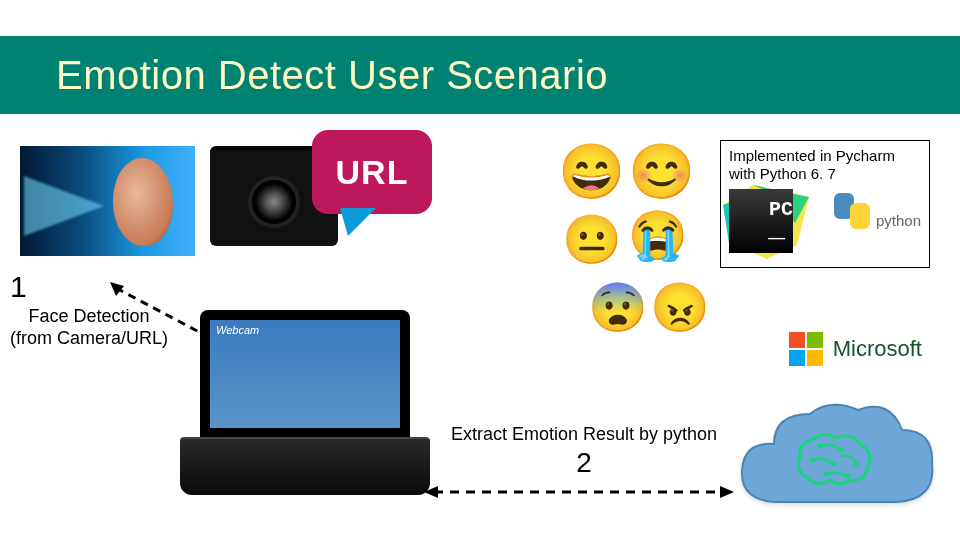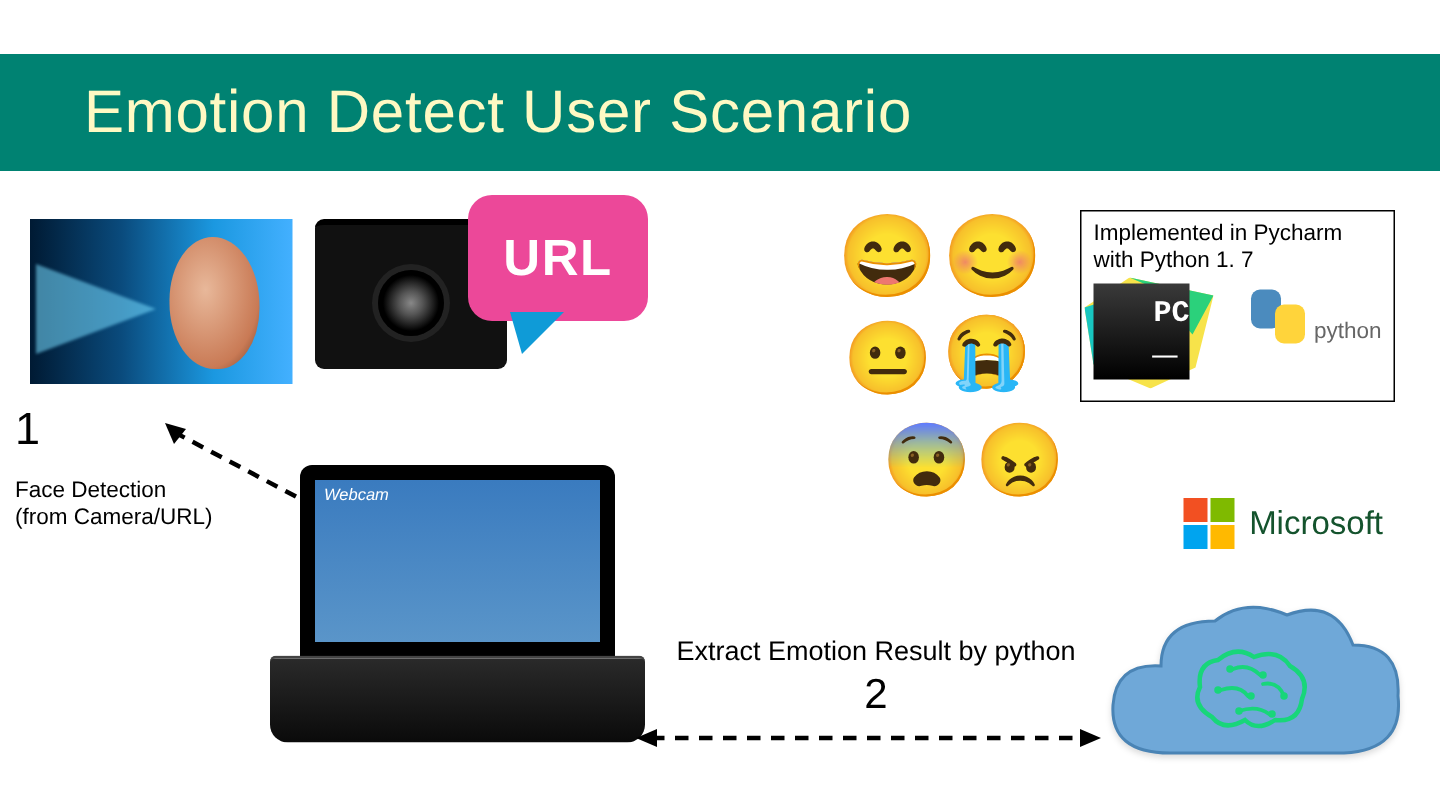--- a/index.html
+++ b/index.html
@@ -42,21 +42,21 @@
     position:absolute; left:210px; top:146px; width:128px; height:100px;
     background:#111; border-radius:6px; border-top:4px solid #000;
   }
   .webcam-lens {
     position:absolute; left:42px; top:30px; width:44px; height:44px;
     border-radius:50%; background:radial-gradient(circle,#888 0%, #555 25%, #000 60%);
     box-shadow:0 0 0 4px #222;
   }
   .url-bubble {
     position:absolute; left:312px; top:130px; width:120px; height:84px;
-    background:#ec4899; border-radius:16px;
+    background:#be185d; border-radius:16px;
     display:flex; align-items:center; justify-content:center;
   }
   .url-bubble:after{
     content:""; position:absolute; left:28px; bottom:-22px;
     border-top:28px solid #0f9bd7;
     border-left:8px solid transparent;
     border-right:28px solid transparent;
   }
   .url-text{ color:#fff; font-size:34px; font-weight:700; letter-spacing:1px;}
   .emoji { position:absolute; font-size:48px; line-height:1; }
@@ -82,22 +82,22 @@
   }
   .py-snake { width:36px; height:36px; position:relative; }
   .py-snake .blue,.py-snake .yellow{position:absolute; width:20px; height:26px; border-radius:6px;}
   .py-snake .blue{background:#4b8bbe; left:0; top:0;}
   .py-snake .yellow{background:#ffd43b; right:0; bottom:0;}
   .py-text { font-size:15px; color:#666; font-weight:400;}
   .step1-num {
     position:absolute; left:10px; top:270px; font-size:30px;
   }
   .step1-caption {
-    position:absolute; left:10px; top:318px;
-    font-size:15px; line-height:1.2;
+    position:absolute; left:10px; top:306px;
+    font-size:18px; line-height:1.2;text-align:center;
   }
   .ms-logo {
     position:absolute; right:38px; top:332px; display:flex; align-items:center; gap:10px;
   }
   .ms-squares { width:34px; height:34px; display:grid; grid-template:1fr 1fr/1fr 1fr; gap:2px;}
   .ms-squares div:nth-child(1){background:#f25022;}
   .ms-squares div:nth-child(2){background:#7fba00;}
   .ms-squares div:nth-child(3){background:#00a4ef;}
   .ms-squares div:nth-child(4){background:#ffb900;}
   .ms-text { font-size:22px; color:#14532d; font-weight:400;}
@@ -167,21 +167,21 @@
 </div>
 
 <span class="emoji big" style="left:558px; top:144px;">😄</span>
 <span class="emoji big" style="left:628px; top:144px;">😊</span>
 <span class="emoji" style="left:562px; top:216px;">😐</span>
 <span class="emoji" style="left:628px; top:212px;">😭</span>
 <span class="emoji" style="left:588px; top:284px;">😨</span>
 <span class="emoji" style="left:650px; top:284px;">😠</span>
 
 <div class="info-box">
-  <div class="info-text">Implemented in Pycharm with Python 1. 7</div>
+  <div class="info-text">Implemented in Pycharm with Python 6. 7</div>
   <svg class="pc-bg" viewBox="0 0 86 74">
     <polygon points="0,20 30,0 86,12 74,60 44,74 6,58" fill="#f7e34a"></polygon>
     <polygon points="30,0 86,12 72,38 44,6" fill="#2bd17b"></polygon>
     <polygon points="0,20 44,6 30,50 6,58" fill="#18c6c0"></polygon>
   </svg>
   <div class="pc-logo">
     <span>PC</span>
     <span>_</span>
   </div>
   <div class="py-logo">

